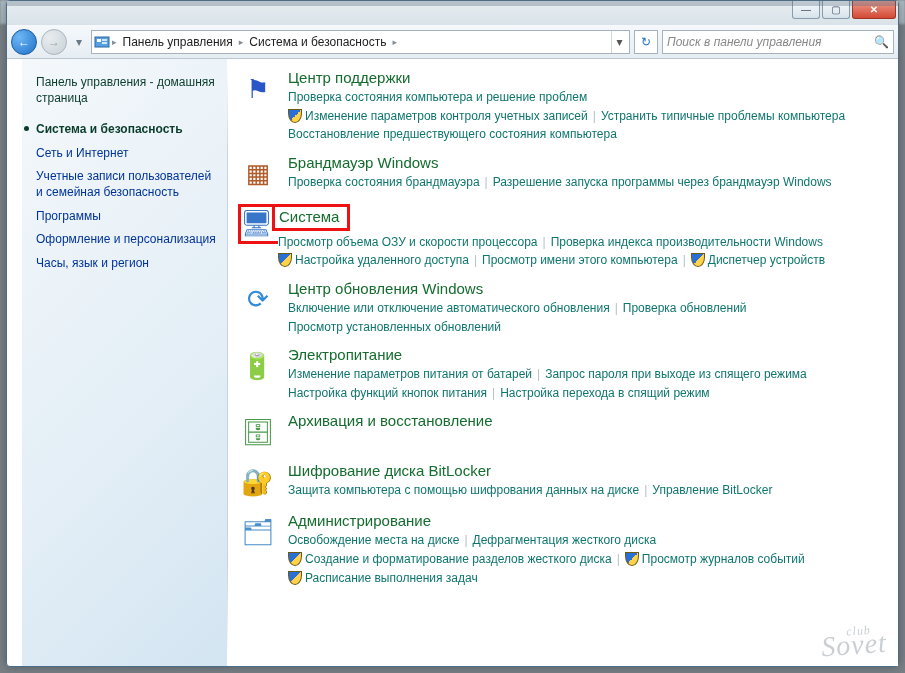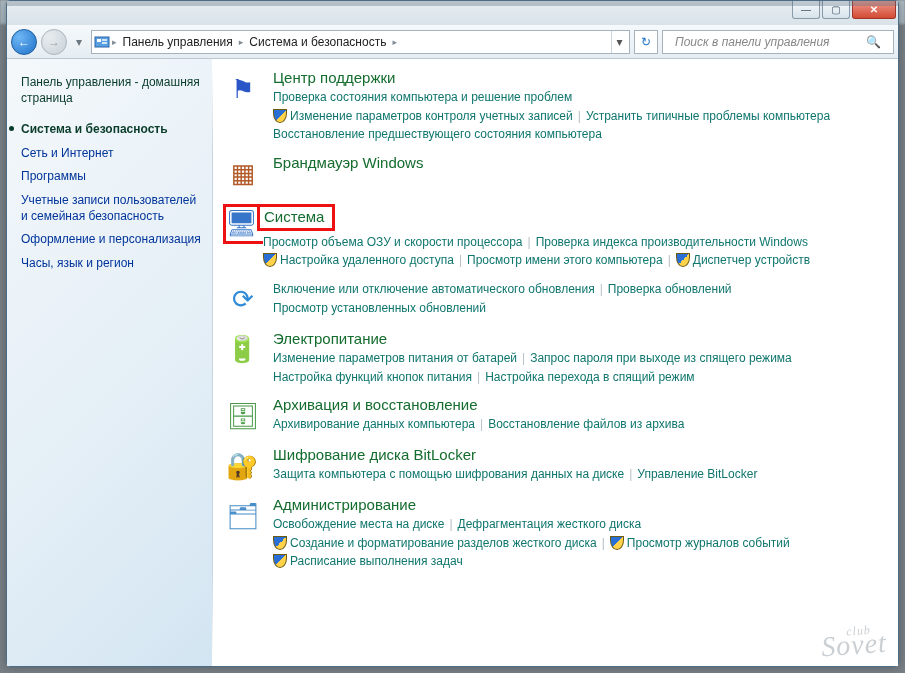--- a/index.html
+++ b/index.html
@@ -79,26 +79,26 @@
   .crumb-sep { color:#7f8b95; font-size:9px;}
   .crumb-icon { width:16px; height:16px; display:flex; align-items:center; justify-content:center;}
   .crumb-dd { margin-left:auto; width:16px; text-align:center; color:#555; border-left:1px solid #ccd6de; height:100%; display:flex;align-items:center;justify-content:center;}
   .refresh-btn {
     width:24px;height:24px; border:1px solid #a6b2bd; background:#fff;
     display:flex;align-items:center;justify-content:center; color:#1e72c9;
   }
   .searchbox {
     width:232px; height:24px;
     background:#fff; border:1px solid #a6b2bd;
-    display:flex; align-items:center; padding:0 12px; gap:6px; color:#888;
+    display:flex; align-items:center; padding:0 4px; gap:6px; color:#888;
     font-style: italic;
   }
   .searchbox .mag { margin-left:auto; color:#3b87cf; font-style:normal;}
   .body-area {
-    flex:1; display:flex; background:#fff; overflow:hidden;
+    flex:1; display:flex; background:#fff; overflow:hidden;margin-left:15px;
   }
   .sidebar {
     width: 205px;
     background: linear-gradient(135deg,#f4f8fb 0%, #e3eef6 60%, #d3e5f2 100%);
     padding: 12px 8px 12px 14px;
     border-right: none;
   }
   .sidebar a { display:block; color:#00349a; text-decoration:none; padding: 4px 0; line-height:1.3; cursor:pointer;}
   .sidebar .home { color:#0a3c2a; font-weight:normal;}
   .sidebar .active { color:#0a3c2a; font-weight:bold; position:relative;}
@@ -217,52 +217,52 @@
       <span class="mag">🔍</span>
     </div>
   </div>
 
   <div class="body-area">
     <div class="sidebar">
       <a class="home">Панель управления - домашняя страница</a>
       <div style="height:8px"></div>
       <a class="active">Система и безопасность</a>
       <a>Сеть и Интернет</a>
+      <a>Учетные записи пользователей и семейная безопасность</a>
       <a>Программы</a>
-      <a>Учетные записи пользователей и семейная безопасность</a>
       <a>Оформление и персонализация</a>
       <a>Часы, язык и регион</a>
     </div>
 
     <div class="separator-v"></div>
 
     <div class="content" id="content">
         <div class="category">
           <div class="cat-icon ic-flag">⚑</div>
           <div class="cat-body"><a class="cat-title">Центр поддержки</a><div class="link-row"><a class="link">Проверка состояния компьютера и решение проблем</a></div><div class="link-row"><span class="shield"></span><a class="link">Изменение параметров контроля учетных записей</a><span class="sep">|</span><a class="link">Устранить типичные проблемы компьютера</a></div><div class="link-row"><a class="link">Восстановление предшествующего состояния компьютера</a></div></div>
         </div>
         <div class="category">
           <div class="cat-icon ic-wall">▦</div>
-          <div class="cat-body"><a class="cat-title">Брандмауэр Windows</a></div>
+          <div class="cat-body"><a class="cat-title">Брандмауэр Windows</a><div class="link-row"><a class="link">Проверка состояния брандмауэра</a><span class="sep">|</span><a class="link">Разрешение запуска программы через брандмауэр Windows</a></div></div>
         </div>
         <div class="category">
           <div class="cat-icon ic-pc highlighted-ic">🖥</div>
           <div class="cat-body"><a class="cat-title highlighted">Система</a><div class="link-row"><a class="link">Просмотр объема ОЗУ и скорости процессора</a><span class="sep">|</span><a class="link">Проверка индекса производительности Windows</a></div><div class="link-row"><span class="shield"></span><a class="link">Настройка удаленного доступа</a><span class="sep">|</span><a class="link">Просмотр имени этого компьютера</a><span class="sep">|</span><span class="shield"></span><a class="link">Диспетчер устройств</a></div></div>
         </div>
         <div class="category">
           <div class="cat-icon ic-upd">⟳</div>
-          <div class="cat-body"><div class="link-row"><a class="link">Включение или отключение автоматического обновления</a><span class="sep">|</span><a class="link">Проверка обновлений</a></div><div class="link-row"><a class="link">Просмотр установленных обновлений</a></div></div>
+          <div class="cat-body"><a class="cat-title">Центр обновления Windows</a><div class="link-row"><a class="link">Включение или отключение автоматического обновления</a><span class="sep">|</span><a class="link">Проверка обновлений</a></div><div class="link-row"><a class="link">Просмотр установленных обновлений</a></div></div>
         </div>
         <div class="category">
           <div class="cat-icon ic-pwr">🔋</div>
           <div class="cat-body"><a class="cat-title">Электропитание</a><div class="link-row"><a class="link">Изменение параметров питания от батарей</a><span class="sep">|</span><a class="link">Запрос пароля при выходе из спящего режима</a></div><div class="link-row"><a class="link">Настройка функций кнопок питания</a><span class="sep">|</span><a class="link">Настройка перехода в спящий режим</a></div></div>
         </div>
         <div class="category">
           <div class="cat-icon ic-bak">🗄</div>
-          <div class="cat-body"><a class="cat-title">Архивация и восстановление</a><div class="link-row"><a class="link">Архивирование данных компьютера</a><span class="sep">|</span><a class="link">Восстановление файлов из архива</a></div></div>
+          <div class="cat-body"><a class="cat-title">Архивация и восстановление</a></div>
         </div>
         <div class="category">
           <div class="cat-icon ic-lock">🔐</div>
           <div class="cat-body"><a class="cat-title">Шифрование диска BitLocker</a><div class="link-row"><a class="link">Защита компьютера с помощью шифрования данных на диске</a><span class="sep">|</span><a class="link">Управление BitLocker</a></div></div>
         </div>
         <div class="category">
           <div class="cat-icon ic-adm">🗂</div>
           <div class="cat-body"><a class="cat-title">Администрирование</a><div class="link-row"><a class="link">Освобождение места на диске</a><span class="sep">|</span><a class="link">Дефрагментация жесткого диска</a></div><div class="link-row"><span class="shield"></span><a class="link">Создание и форматирование разделов жесткого диска</a><span class="sep">|</span><span class="shield"></span><a class="link">Просмотр журналов событий</a></div><div class="link-row"><span class="shield"></span><a class="link">Расписание выполнения задач</a></div></div>
         </div>
       </div>

